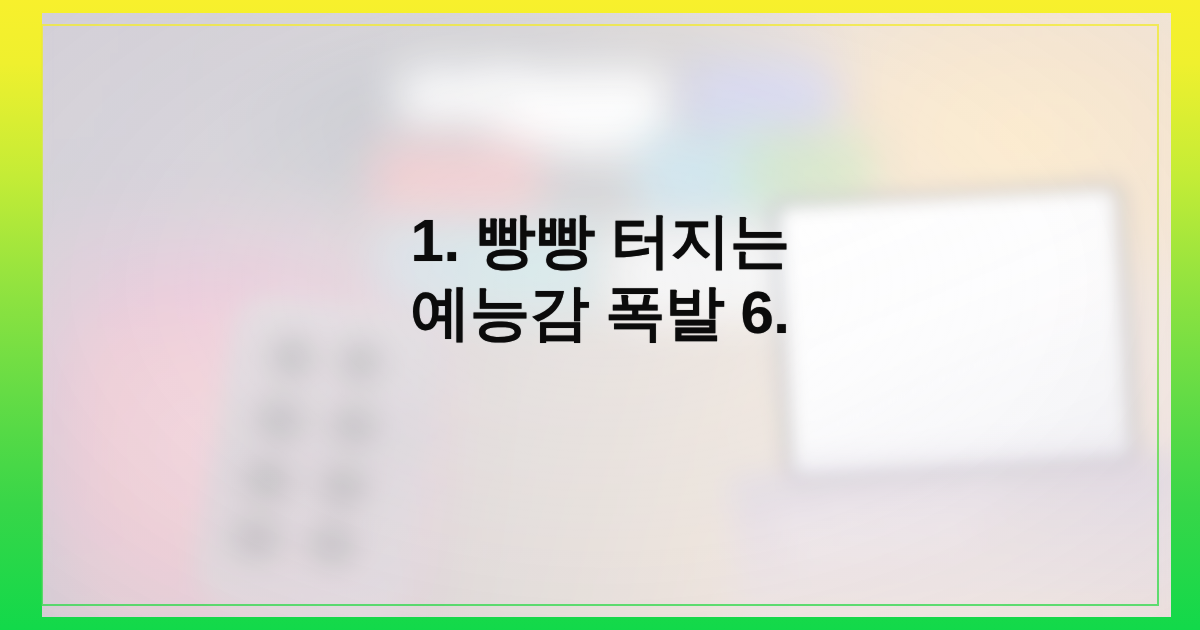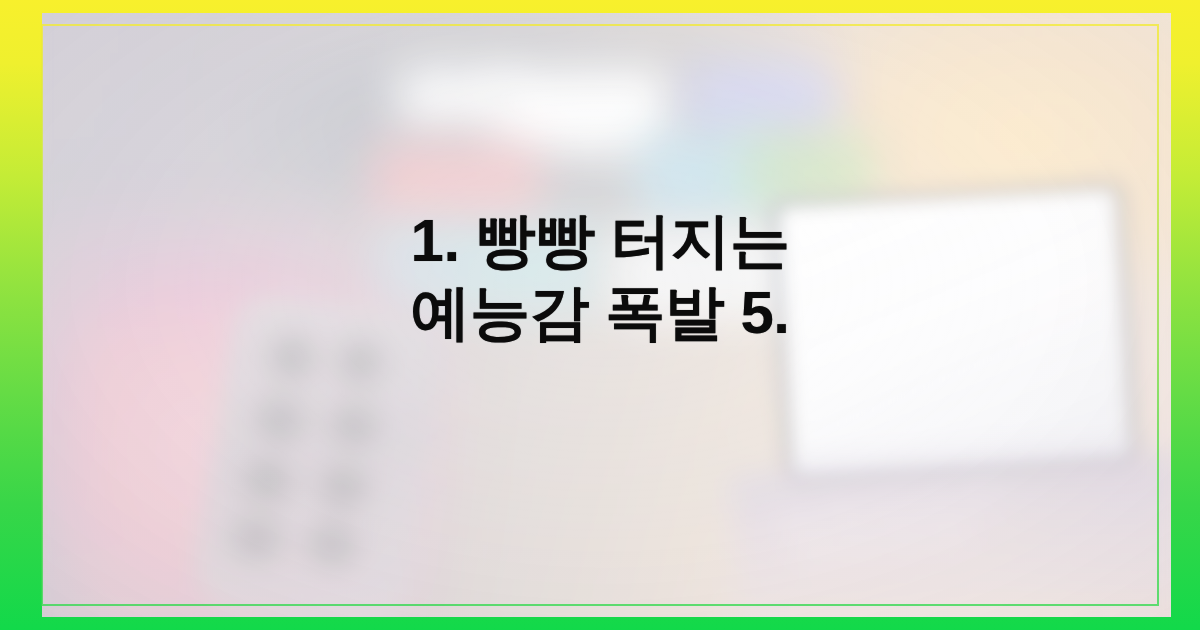--- a/index.html
+++ b/index.html
@@ -339,16 +339,16 @@
     </div>
 
     <div id="photo-softblur"></div>
     <div id="photo-vignette"></div>
   </div>
 
   <div id="inner-border"></div>
 
   <div id="headline">
     <div class="headline-line">1. 빵빵 터지는</div>
-    <div class="headline-line">예능감 폭발 5.</div>
+    <div class="headline-line">예능감 폭발 6.</div>
   </div>
 
 </div>
 
 </body></html>

